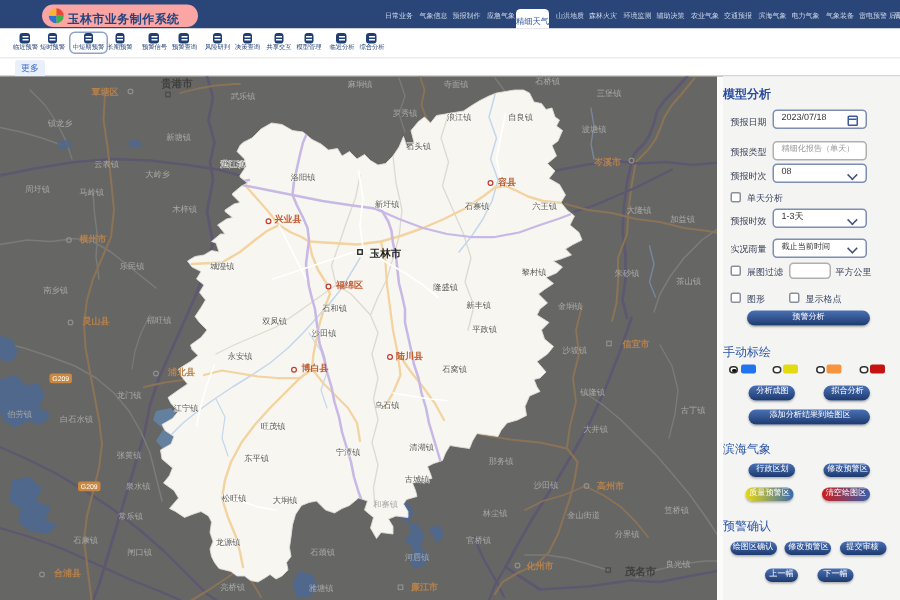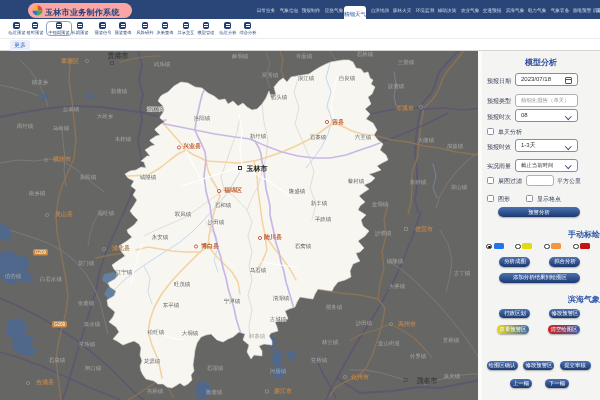--- a/index.html
+++ b/index.html
@@ -15,33 +15,33 @@
 #row2 .sep{position:absolute;left:0;top:18.5px;width:600px;height:1px;background:#ececec;}
 .nav2{position:absolute;top:3px;transform:translateX(-50%);text-align:center;width:34px;line-height:0;font-size:0;}
 .nav2 .ic{display:inline-block;vertical-align:top;width:6.5px;height:7px;background:#1f3e73;border-radius:2px;position:relative;}
 .nav2 .ic:after{content:"";position:absolute;left:1.5px;top:1.8px;width:4px;height:1px;background:#fff;box-shadow:0 2px 0 #fff;}
 .nav2 .lb{display:block;font-size:5px;line-height:5px;color:#1f3e73;margin-top:0.5px;white-space:nowrap;transform:scale(0.84);}
 #selbox{position:absolute;left:45.5px;top:1.5px;width:26px;height:15.5px;border:1px solid #8fa3c8;border-radius:4px;}
 #more{position:absolute;left:10px;top:20.5px;font-size:6px;color:#3f6fd1;background:#eaf0fa;border-radius:2px;padding:1.5px 4px;}
 #map{position:absolute;left:0;top:51px;width:482px;height:349px;background:#666665;}
 #panel{position:absolute;left:482px;top:51px;width:118px;height:349px;background:#f4f4f3;font-size:6px;}
 #paneledge{position:absolute;left:478px;top:51px;width:4px;height:349px;background:#fbfbfa;}
-#panel .title{position:absolute;left:0;width:118px;text-align:center;font-weight:bold;color:#2b4d9e;font-size:8px;}
+#panel .title{position:absolute;left:0;width:118px;text-align:left;font-weight:bold;color:#2b4d9e;font-size:8px;}
 #panel .flabel{position:absolute;left:5px;color:#373f55;font-size:6px;white-space:nowrap;}
 #panel .inp{position:absolute;left:33px;width:63px;height:13px;background:#fff;border:1px solid #7d8eb4;border-radius:3px;color:#333;font-size:6px;line-height:11.5px;padding-left:5px;white-space:nowrap;}
 #panel .inp.dis{border-color:#b0b0b0;color:#9a9a9a;}
 #panel .chev{position:absolute;right:6px;top:3.5px;width:5px;height:5px;}
 #panel .chev:after{content:"";position:absolute;left:0;top:0;width:3.5px;height:3.5px;border-right:1.2px solid #44507a;border-bottom:1.2px solid #44507a;transform:rotate(45deg);}
 #panel .cal{position:absolute;right:5px;top:3px;width:7px;height:7px;border:1.2px solid #3c5a96;border-radius:1px;}
 #panel .cal:before{content:"";position:absolute;left:0px;top:1px;width:4.6px;height:1px;background:#3c5a96;}
 #panel .cb{position:absolute;width:7px;height:7px;background:#fff;border:1px solid #8a8f9b;border-radius:1.5px;}
 #panel .cblb{position:absolute;color:#3c4660;font-size:6px;white-space:nowrap;}
 .btn{position:absolute;background:linear-gradient(#4a71b5,#1d3a6f);border-radius:5px;color:#fff;font-size:6px;text-align:center;box-shadow:0 1px 1.5px rgba(0,0,0,0.3);white-space:nowrap;overflow:hidden;}
 .btn i{font-style:normal;display:inline-block;transform:scale(0.9);}
-#panel .shead{position:absolute;left:0;width:118px;text-align:right;font-weight:bold;color:#2b56a8;font-size:8px;}
+#panel .shead{position:absolute;left:0;width:118px;text-align:left;font-weight:normal;color:#2b56a8;font-size:8px;}
 .radio{position:absolute;width:5.5px;height:5.5px;border:1px solid #333;border-radius:50%;background:#fff;}
 .radio.sel:after{content:"";position:absolute;left:1px;top:1px;width:2.5px;height:2.5px;border-radius:50%;background:#111;}
 .swatch{position:absolute;width:10px;height:6px;border-radius:1.5px;}
 </style>
 </head>
 <body>
 <div id="app">
   <div id="navbar">
     <div id="logo">
       <svg style="position:absolute;left:4px;top:2px" width="11" height="11" viewBox="0 0 11 11">
@@ -328,19 +328,20 @@
       <div class="radio" style="left:91px;top:192.5px"></div>
       <div class="swatch" style="left:98px;top:192px;background:#c51311"></div>
       <div class="btn" style="left:17px;top:206px;width:31px;height:9.5px;line-height:9px"><i>分析成图</i></div>
       <div class="btn" style="left:67px;top:206px;width:31px;height:9.5px;line-height:9px"><i>拟合分析</i></div>
       <div class="btn" style="left:17px;top:221.5px;width:81px;height:10px;line-height:9.5px"><i>添加分析结果到绘图区</i></div>
       <div class="shead" style="top:242.5px">滨海气象</div>
       <div class="btn" style="left:17px;top:257.5px;width:31px;height:9.5px;line-height:9px"><i>行政区划</i></div>
       <div class="btn" style="left:67px;top:257.5px;width:31px;height:9.5px;line-height:9px"><i>修改预警区</i></div>
       <div class="btn" style="left:15px;top:273.5px;width:32px;height:9.5px;line-height:9px;background:linear-gradient(90deg,#e7d813,#3a6ab0)"><i>质量预警区</i></div>
       <div class="btn" style="left:66px;top:273.5px;width:32px;height:9.5px;line-height:9px;background:linear-gradient(90deg,#cc2020,#3a5fa8)"><i>清空绘图区</i></div>
+      <div class="shead" style="top:294px">预警确认</div>
       <div class="btn" style="left:5px;top:309.5px;width:30.5px;height:9.5px;line-height:9px"><i>绘图区确认</i></div>
       <div class="btn" style="left:41px;top:309.5px;width:31px;height:9.5px;line-height:9px"><i>修改预警区</i></div>
       <div class="btn" style="left:78px;top:309.5px;width:30.5px;height:9.5px;line-height:9px"><i>提交审核</i></div>
       <div class="btn" style="left:27.5px;top:327.5px;width:22.5px;height:9.5px;line-height:9px"><i>上一幅</i></div>
       <div class="btn" style="left:63px;top:327.5px;width:23.5px;height:9.5px;line-height:9px"><i>下一幅</i></div>
     </div>
 </div>
 
 </body></html>

